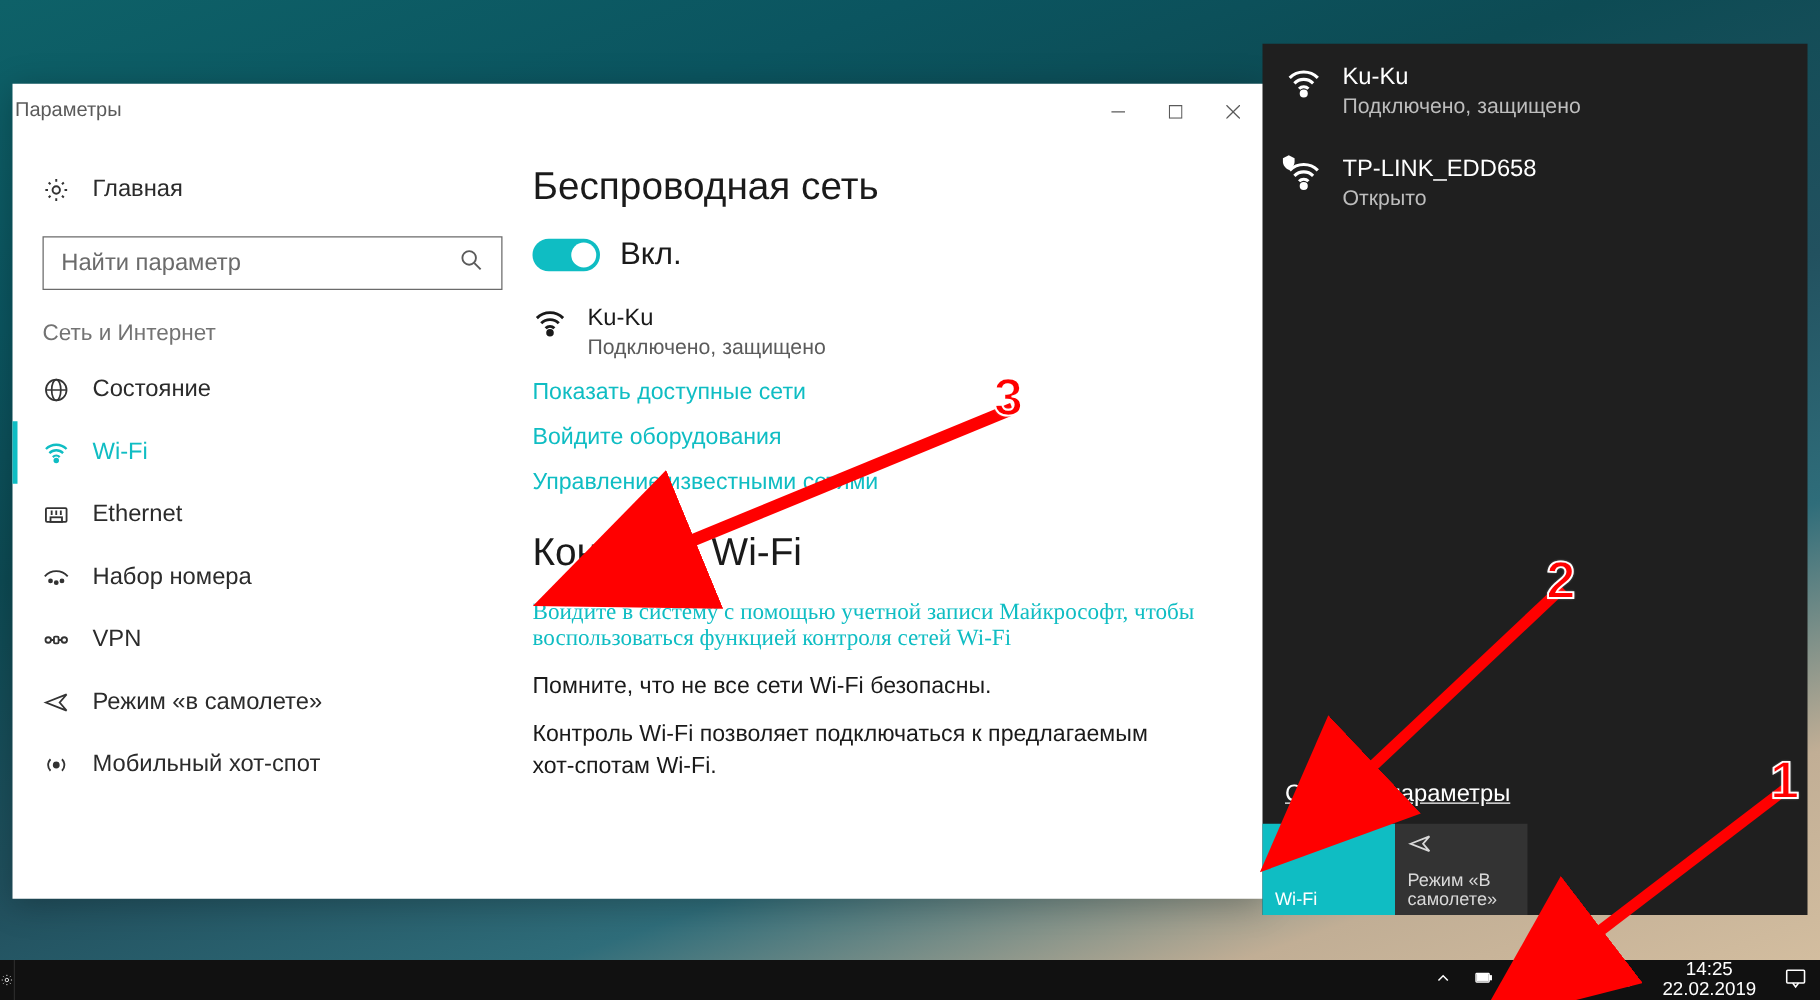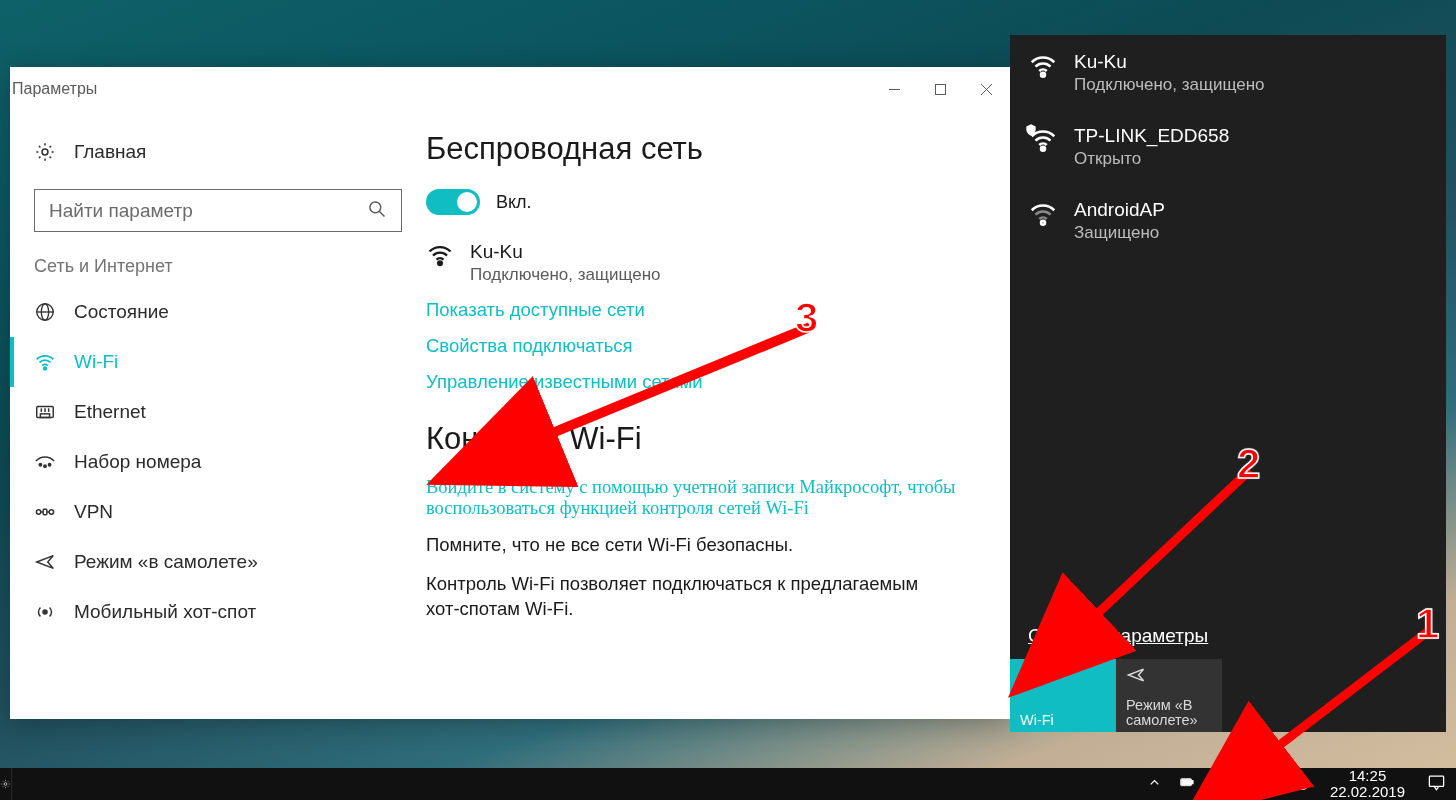--- a/index.html
+++ b/index.html
@@ -210,40 +210,40 @@
           </span>
           <span>Мобильный хот-спот</span>
         </div>
       </div>
 
       <div class="content">
         <h1>Беспроводная сеть</h1>
 
         <div class="toggle-row">
           <span class="toggle"></span>
-          <span style="font-size:18px;text-align:center;">Вкл.</span>
+          <span style="font-size:25px;text-align:center;">Вкл.</span>
         </div>
 
         <div class="net-item">
           <span>
             <svg viewBox="0 0 24 24" width="28" height="28" fill="none" stroke="#1a1a1a" stroke-width="2">
                 <path d="M3 9c5-5 13-5 18 0"></path>
                 <path d="M6 12.5c3.3-3.3 8.7-3.3 12 0"></path>
                 <path d="M9 16c1.7-1.7 4.3-1.7 6 0"></path>
                 <circle cx="12" cy="19" r="1.6" fill="#1a1a1a"></circle>
               </svg>
           </span>
           <div>
             <div style="font-size:19px;">Ku-Ku</div>
             <div class="sub">Подключено, защищено</div>
           </div>
         </div>
 
         <div class="link">Показать доступные сети</div>
-        <div class="link">Свойства подключаться</div>
+        <div class="link">Войдите оборудования</div>
         <div class="link">Управление известными сетями</div>
 
         <h2>Контроль Wi-Fi</h2>
 
         <div class="link" style="max-width:530px;font-family:Liberation Serif, serif;">Войдите в систему с помощью учетной записи Майкрософт, чтобы воспользоваться функцией контроля сетей Wi-Fi</div>
         <div class="body-text">Помните, что не все сети Wi-Fi безопасны.</div>
         <div class="body-text">Контроль Wi-Fi позволяет подключаться к предлагаемым хот-спотам Wi-Fi.</div>
       </div>
     </div>
   </div>
@@ -271,34 +271,20 @@
             <path d="M9 16c1.7-1.7 4.3-1.7 6 0"></path>
             <circle cx="12" cy="19" r="1.6" fill="#fff"></circle>
           </svg>
         <svg viewBox="0 0 24 24" width="14" height="14" style="position:absolute;left:-4px;top:-2px;">
             <path d="M12 2l8 4v5c0 5-3.5 9-8 11-4.5-2-8-6-8-11V6z" fill="#fff"></path>
           </svg>
       </span>
       <div>
         <div class="name">TP-LINK_EDD658</div>
         <div class="sub">Открыто</div>
-      </div>
-    </div>
-    <div class="fy-net">
-      <span class="nicon">
-        <svg viewBox="0 0 24 24" width="30" height="30" fill="none" stroke="#fff" stroke-width="2">
-            <path d="M3 9c5-5 13-5 18 0"></path>
-            <path d="M6 12.5c3.3-3.3 8.7-3.3 12 0" stroke="#888"></path>
-            <path d="M9 16c1.7-1.7 4.3-1.7 6 0" stroke="#888"></path>
-            <circle cx="12" cy="19" r="1.6" fill="#888"></circle>
-          </svg>
-      </span>
-      <div>
-        <div class="name">AndroidAP</div>
-        <div class="sub">Защищено</div>
       </div>
     </div>
 
     <div class="fy-link">Сетевые параметры</div>
 
     <div class="fy-tiles">
       <div class="tile on">
         <span>
           <svg viewBox="0 0 24 24" width="20" height="20" fill="none" stroke="#fff" stroke-width="2">
               <path d="M3 9c5-5 13-5 18 0"></path>

